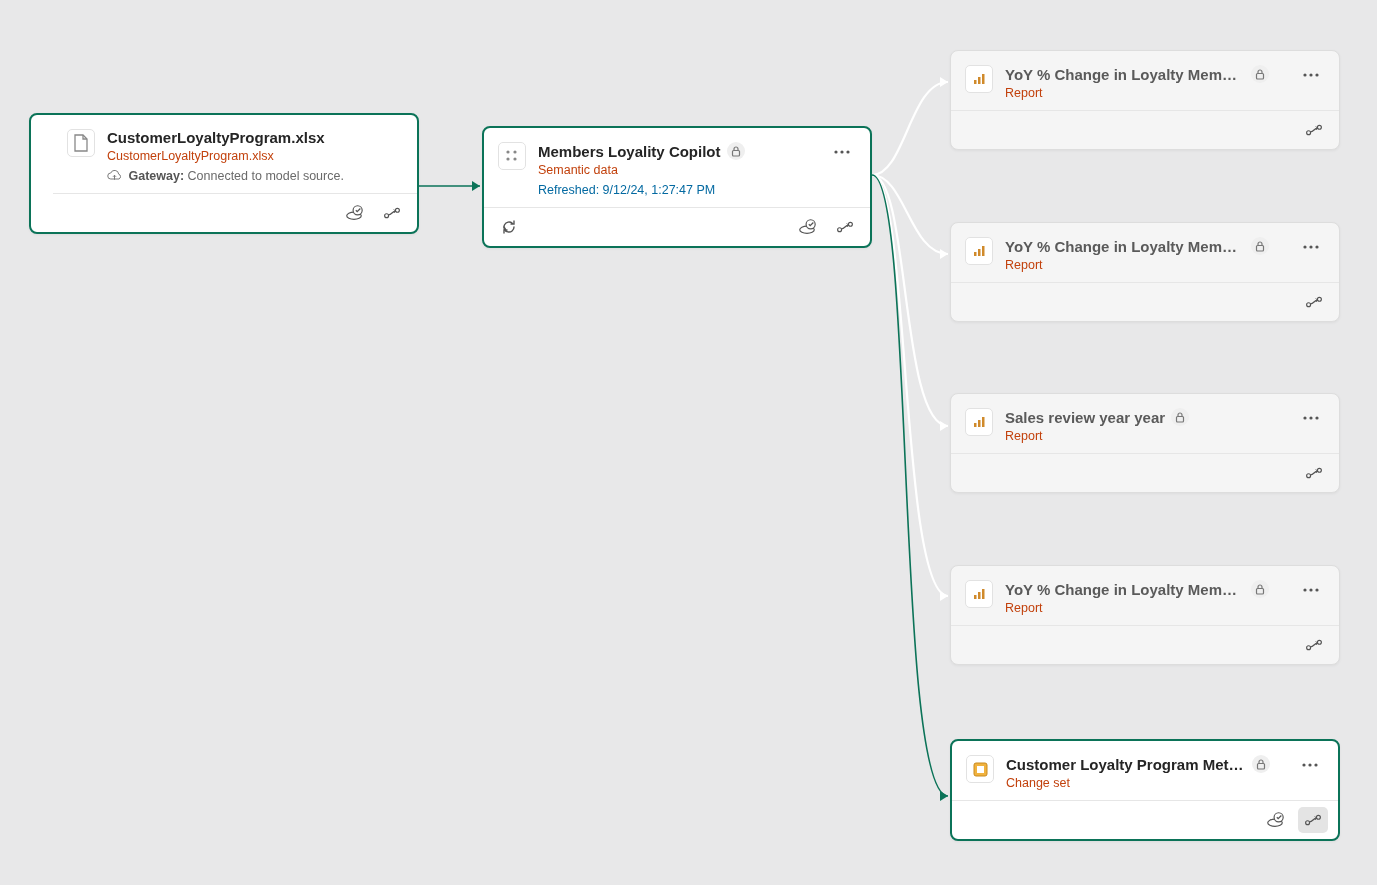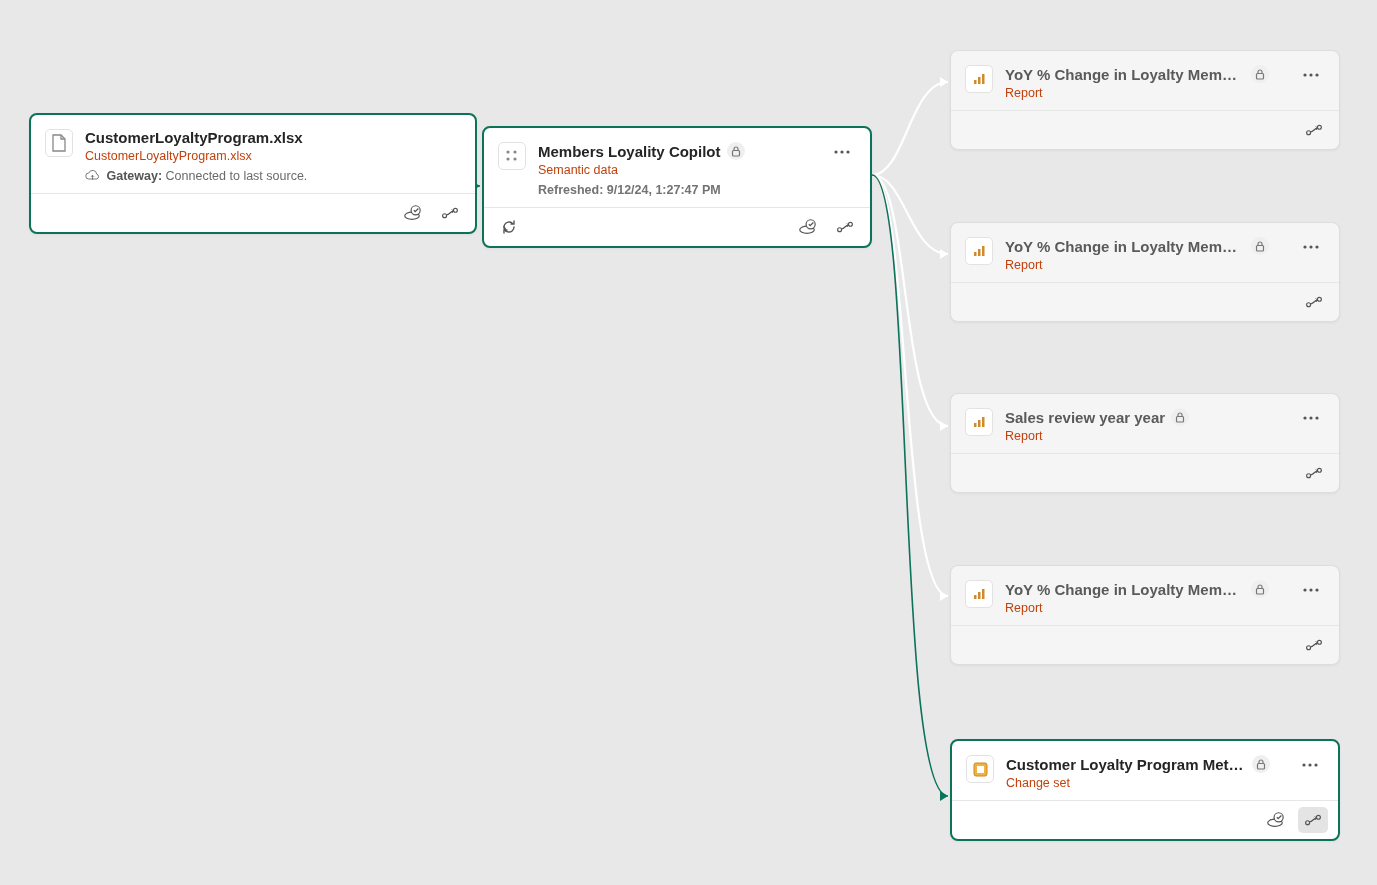--- a/index.html
+++ b/index.html
@@ -93,40 +93,40 @@
   <path class="edge-white" d="M872 175 C910 175, 900 596, 948 596"></path>
   <polygon class="arrowhead-white" points="948,82 940,77 940,87"></polygon>
   <polygon class="arrowhead-white" points="948,254 940,249 940,259"></polygon>
   <polygon class="arrowhead-white" points="948,426 940,421 940,431"></polygon>
   <polygon class="arrowhead-white" points="948,596 940,591 940,601"></polygon>
 
   <path class="edge-green" d="M872 175 C915 175, 895 796, 948 796"></path>
   <polygon class="arrowhead" points="948,796 940,791 940,801"></polygon>
 </svg>
 
-<div class="node selected" style="left:29px; top:113px; width:448px;">
+<div class="node selected" style="left:29px; top:113px; width:390px;padding-left:22px;">
   <div class="node-header">
     <div class="node-iconwrap">
       <svg width="16" height="18" viewBox="0 0 16 18">
           <path d="M2 1h8l4 4v12H2z" fill="none" stroke="#888" stroke-width="1.3"></path>
           <path d="M10 1v4h4" fill="none" stroke="#888" stroke-width="1.3"></path>
         </svg>
     </div>
     <div class="node-textcol">
       <div class="titlerow">
         <span class="node-title">CustomerLoyaltyProgram.xlsx</span>
       </div>
       <div class="node-sub">CustomerLoyaltyProgram.xlsx</div>
       <div class="node-meta">
         <svg width="15" height="12" viewBox="0 0 20 14" style="vertical-align:-2px;margin-right:3px">
             <path d="M5 11a4 4 0 010-8 5.5 5.5 0 0110.6 1.5A3.5 3.5 0 0116 11z" fill="none" stroke="#777" stroke-width="1.3"></path>
             <path d="M10 12V6M8 8l2-2 2 2" fill="none" stroke="#777" stroke-width="1.3"></path>
           </svg>
         <span class="metalabel">Gateway:</span>
-        <span>Connected to last source.</span>
+        <span>Connected to model source.</span>
       </div>
     </div>
   </div>
   <div class="footer">
     <span class="footer-btn">
       <svg width="20" height="16" viewBox="0 0 22 16">
           <ellipse cx="11" cy="11" rx="8" ry="4" fill="none" stroke="#555" stroke-width="1.3"></ellipse>
           <circle cx="15" cy="5" r="5" fill="#fff" stroke="#555" stroke-width="1.3"></circle>
           <path d="M13 5l1.5 1.5L18 3" fill="none" stroke="#555" stroke-width="1.4"></path>
         </svg>
@@ -156,21 +156,21 @@
       <div class="titlerow">
         <span class="node-title">Members Loyality Copilot</span>
         <span class="lock-badge">
             <svg width="10" height="11" viewBox="0 0 10 11">
               <rect x="1.5" y="4.5" width="7" height="5.5" rx="1" fill="none" stroke="#777" stroke-width="1.2"></rect>
               <path d="M3 4.5V3a2 2 0 014 0v1.5" fill="none" stroke="#777" stroke-width="1.2"></path>
             </svg>
           </span>
       </div>
       <div class="node-sub">Semantic data</div>
-      <div class="node-meta" style="font-weight:700;color:#737373">Refreshed: 9/12/24, 1:27:47 PM</div>
+      <div class="node-meta" style="font-weight:400;color:#0369a1">Refreshed: 9/12/24, 1:27:47 PM</div>
     </div>
     <span class="menu-btn">
       <svg width="16" height="4" viewBox="0 0 16 4">
           <circle cx="2" cy="2" r="1.6" fill="#555"></circle>
           <circle cx="8" cy="2" r="1.6" fill="#555"></circle>
           <circle cx="14" cy="2" r="1.6" fill="#555"></circle>
         </svg>
     </span>
   </div>
   <div class="footer">

